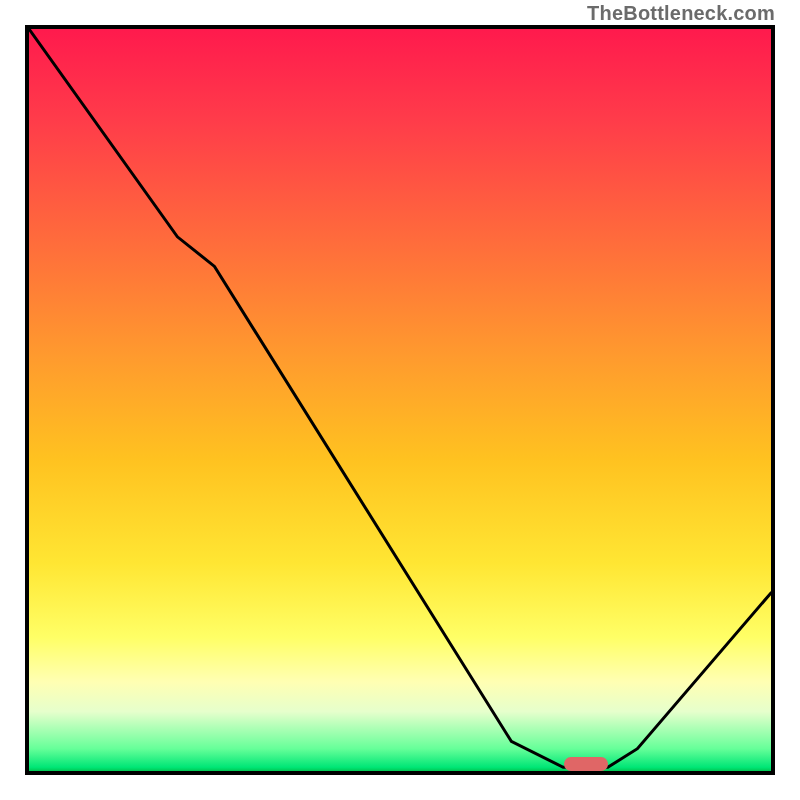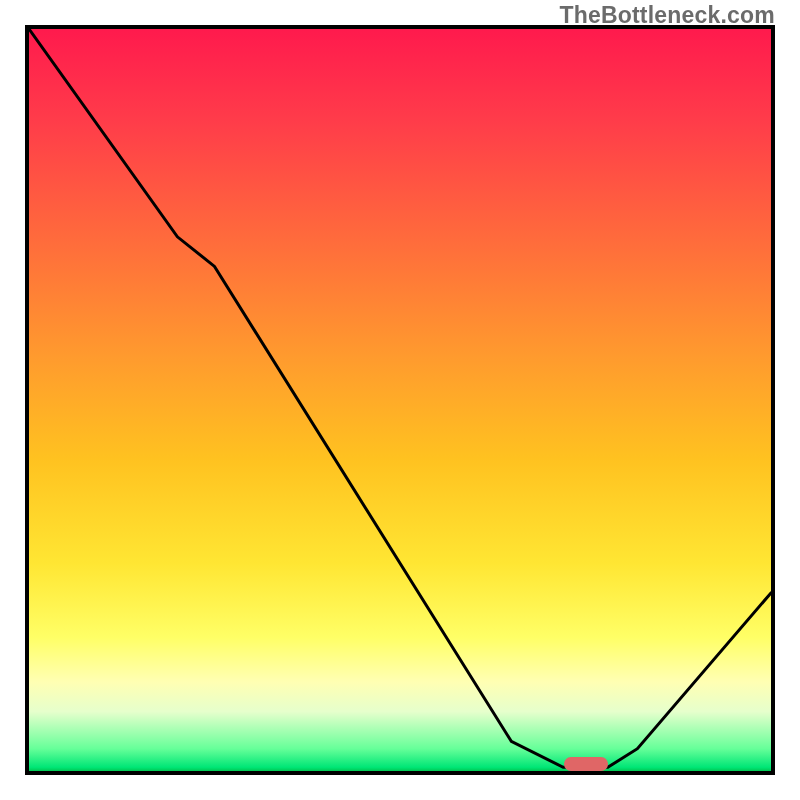--- a/index.html
+++ b/index.html
@@ -32,21 +32,21 @@
       #00e676 99.5%,
       #00c853 100%
     );
     border: 4px solid #000000;
     box-sizing: border-box;
   }
   .watermark {
     position: absolute;
     top: 2px;
     right: 25px;
-    font-size: 23px;
+    font-size: 20px;
     font-weight: bold;
     color: #6b6b6b;
     letter-spacing: 0.2px;
   }
   svg.curve {
     position: absolute;
     left: 0;
     top: 0;
     width: 100%;
     height: 100%;

